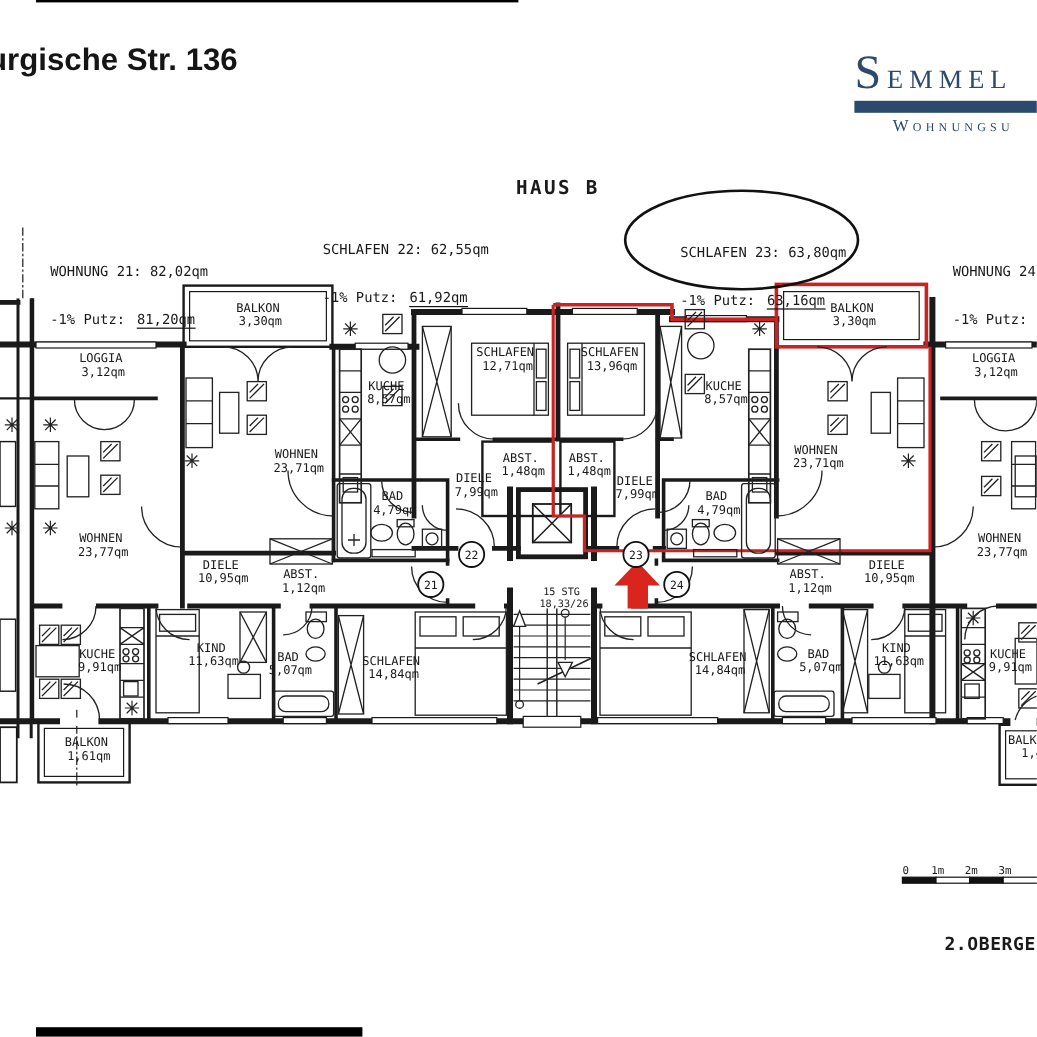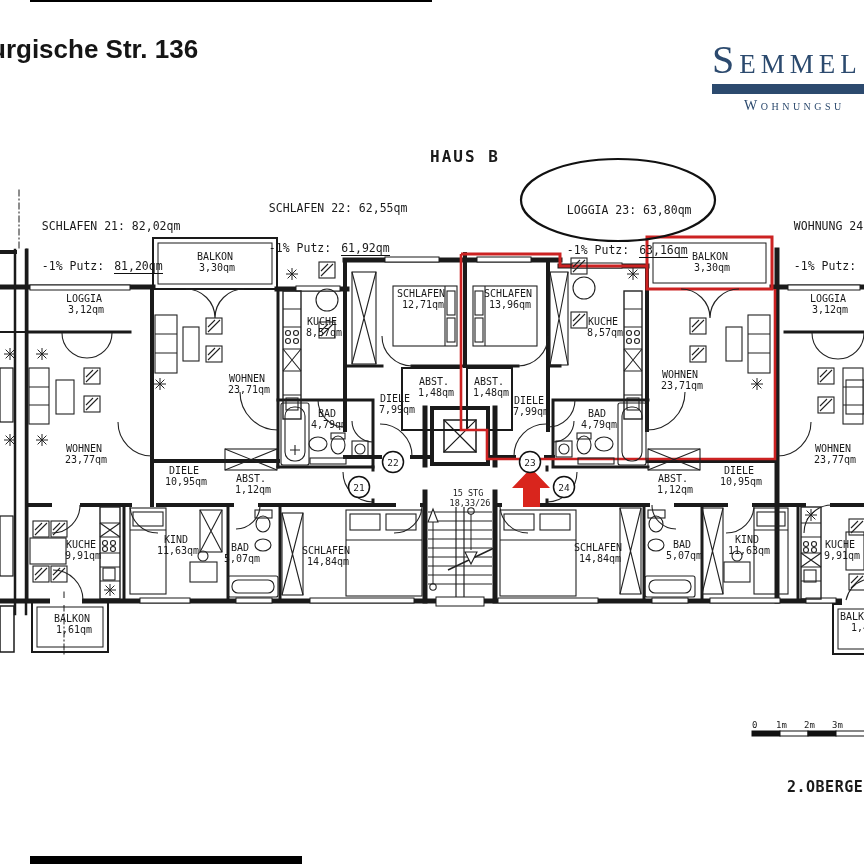--- a/index.html
+++ b/index.html
@@ -3,21 +3,21 @@
 <meta charset="utf-8">
 <style>
   html,body{margin:0;padding:0;}
   body{width:864px;height:864px;position:relative;overflow:hidden;background:#ffffff;
        font-family:"Liberation Sans",sans-serif;}
   .abs{position:absolute;}
   .mono{font-family:"DejaVu Sans Mono",monospace;color:#1a1a1a;}
   #topline{left:30px;top:0;width:402px;height:2px;background:#000;}
   #street{left:-10px;top:34px;font-size:26px;font-weight:bold;color:#151515;letter-spacing:0;}
   #logo-name{left:712px;top:36px;font-family:"Liberation Serif",serif;font-variant:small-caps;
-             font-size:39px;letter-spacing:5px;white-space:nowrap;}
+             font-size:31px;letter-spacing:5px;white-space:nowrap;}
   #logo-name::first-letter{font-size:40px;}
   #logo-bar{left:712px;top:84px;width:200px;height:10px;}
   #logo-sub{left:744px;top:98px;font-family:"Liberation Serif",serif;font-variant:small-caps;
             font-size:14px;letter-spacing:3.5px;white-space:nowrap;}
   #haus-title{left:430px;top:147px;font-size:16px;letter-spacing:2px;font-weight:bold;}
   .apt{font-size:11.5px;line-height:20px;white-space:pre;}
   .apt .pv{border-bottom:1.4px solid #111;padding-bottom:0px;margin-left:10px;}
   #apt21{left:28px;top:196px;}
   #apt22{left:255px;top:178px;}
   #apt23{left:553px;top:180px;}
@@ -451,29 +451,29 @@
 <div id="topline" class="abs"></div>
 <div id="street" class="abs">urgische Str. 136</div>
 
 <div id="logo-name" class="abs" style="color: rgb(44, 74, 110);">Semmel</div>
 <div id="logo-bar" class="abs" style="background: rgb(44, 74, 110);"></div>
 <div id="logo-sub" class="abs" style="color: rgb(44, 74, 110); text-align: center;">Wohnungsu</div>
 
 <div id="haus-title" class="abs mono">HAUS B</div>
 
 <div id="apt21" class="abs mono apt">
-  <span>SCHLAFEN 21: 82,02qm</span><br>
+  <span>WOHNUNG 21: 82,02qm</span><br>
   <span>-1% Putz:</span><span class="pv">81,20qm</span>
 </div>
 <div id="apt22" class="abs mono apt">
   <span>SCHLAFEN 22: 62,55qm</span><br>
   <span>-1% Putz:</span><span class="pv">61,92qm</span>
 </div>
 <div id="apt23" class="abs mono apt">
-  <span>LOGGIA 23: 63,80qm</span><br>
+  <span>SCHLAFEN 23: 63,80qm</span><br>
   <span>-1% Putz:</span><span class="pv">63,16qm</span>
 </div>
 <div id="apt24" class="abs mono apt">
   <span>WOHNUNG 24: 8</span><br>
   <span>-1% Putz:</span>
 </div>
 
 <div id="floor-label" class="abs mono">2.OBERGESCH</div>
 <div id="bottombar" class="abs"></div>
 

